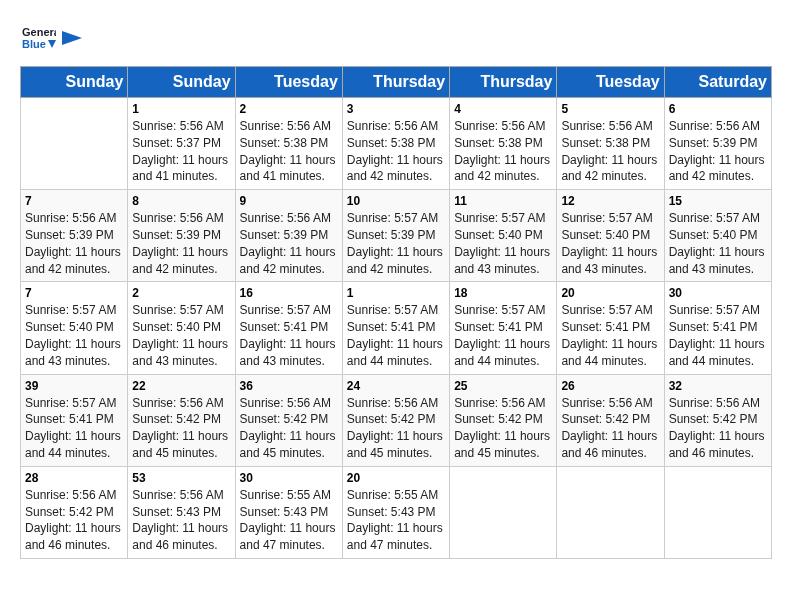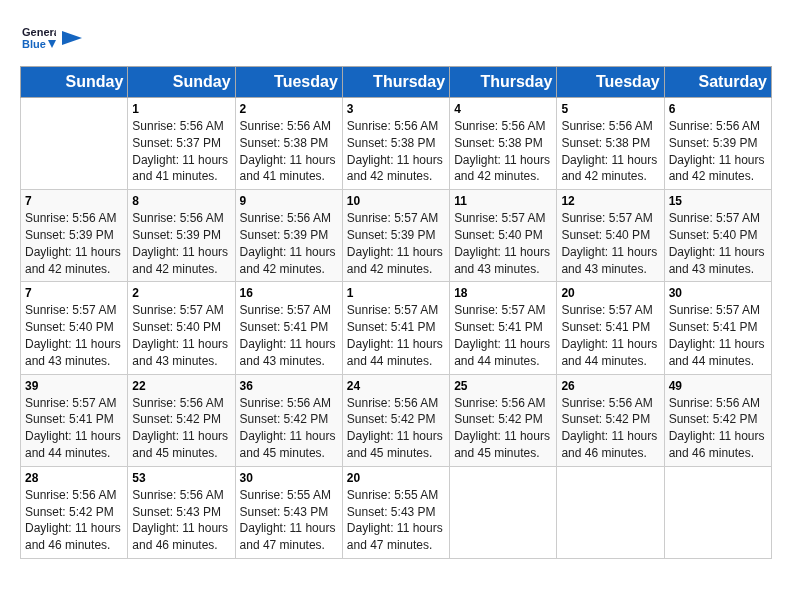--- a/index.html
+++ b/index.html
@@ -215,21 +215,21 @@
         </td>
         <td>
           <span class="day-num">25</span>
           <div class="day-info">Sunrise: 5:56 AM<br>Sunset: 5:42 PM<br>Daylight: 11 hours and 45 minutes.</div>
         </td>
         <td>
           <span class="day-num">26</span>
           <div class="day-info">Sunrise: 5:56 AM<br>Sunset: 5:42 PM<br>Daylight: 11 hours and 46 minutes.</div>
         </td>
         <td>
-          <span class="day-num">49</span>
+          <span class="day-num">32</span>
           <div class="day-info">Sunrise: 5:56 AM<br>Sunset: 5:42 PM<br>Daylight: 11 hours and 46 minutes.</div>
         </td>
       </tr>
       <tr>
         <td>
           <span class="day-num">28</span>
           <div class="day-info">Sunrise: 5:56 AM<br>Sunset: 5:42 PM<br>Daylight: 11 hours and 46 minutes.</div>
         </td>
         <td>
           <span class="day-num">53</span>

